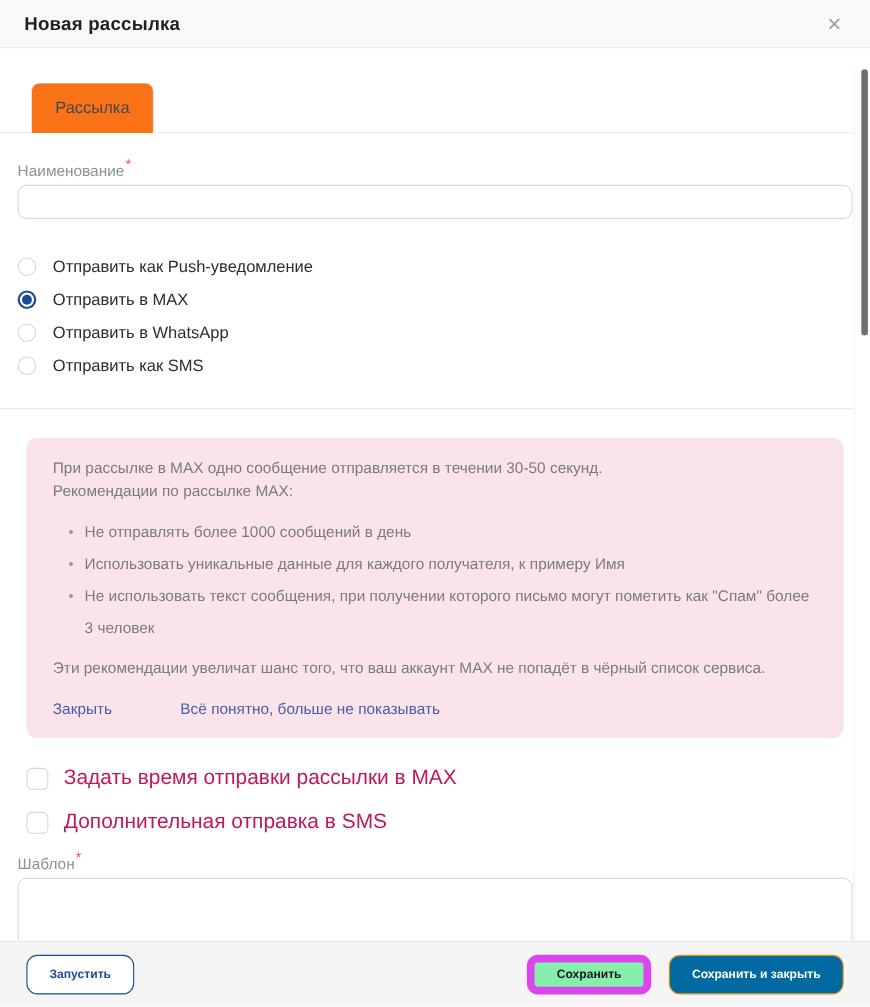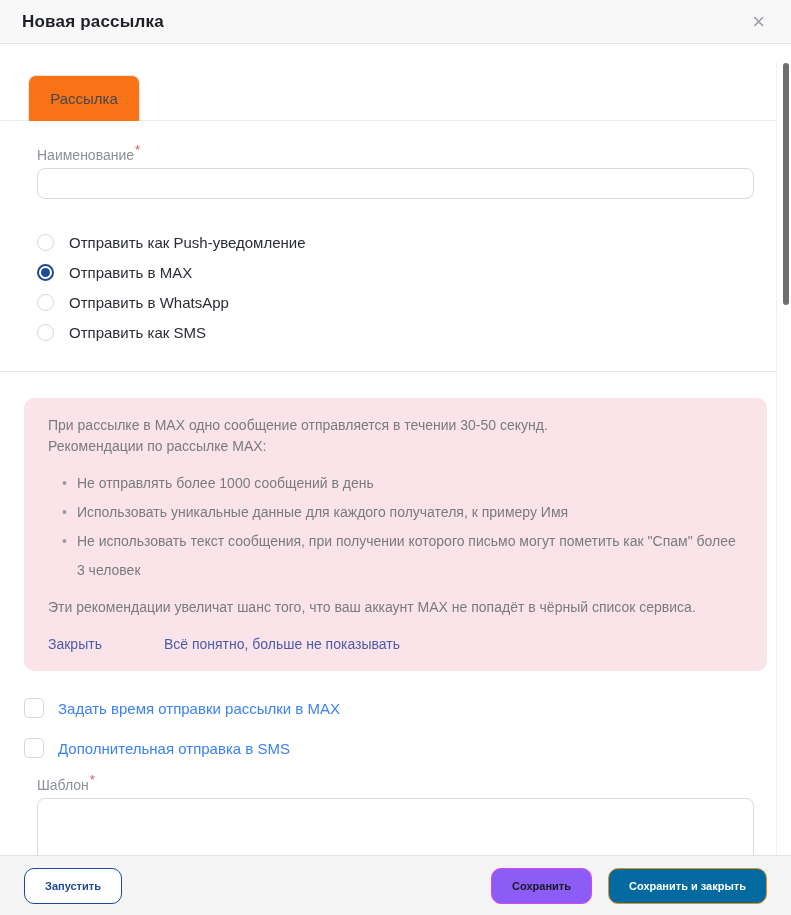--- a/index.html
+++ b/index.html
@@ -53,21 +53,21 @@
     border-radius:8px 8px 0 0;
     height:46px; min-width:112px;
     display:flex; align-items:center; justify-content:center;
     font-size:15px; color:#43474e;
     margin-bottom:-1px;
     position:relative; z-index:2;
     box-shadow:0 1px 0 0 #fff;
     cursor:pointer;
   }
 
-  .content { padding:0 37px; }
+  .content { padding:0 16px; }
 
   .field-label { margin-top:26px; font-size:14px; color:#8c9199; }
   .req { color:#e25563; font-size:13px; vertical-align:super; line-height:0; margin-left:1px; }
 
   .text-input {
     margin-top:5px; width:100%; height:31px;
     border:1px solid #d8dadd; border-radius:8px;
     font-family:inherit; font-size:14px; padding:0 12px; color:#2a2d33;
     background:#fff; outline:none;
   }
@@ -109,21 +109,21 @@
   }
   .notice-link + .notice-link { margin-left:62px; }
 
   
   .checkbox-section { padding:0 24px; margin-top:26px; }
   .checkbox-row { display:flex; align-items:center; height:22px; margin-bottom:18px; cursor:pointer; }
   .checkbox-box {
     width:20px; height:20px; border:1px solid #d4d6da; border-radius:5px;
     background:#fff; flex:0 0 20px;
   }
-  .checkbox-label { margin-left:14px; font-size:15px; color:#3b82f6; }
+  .checkbox-label { margin-left:14px; font-size:19px; color:#be185d; }
 
   .template-area {
     margin-top:5px; width:100%; height:99px;
     border:1px solid #d8dadd; border-radius:8px;
     font-family:inherit; font-size:14px; padding:8px 12px; color:#2a2d33;
     resize:both; outline:none; display:block;
   }
 
   
   .modal-footer {
@@ -132,21 +132,21 @@
     border-top:1px solid #e2e2e2;
     display:flex; align-items:center; justify-content:space-between;
     padding:0 24px 0 24px;
   }
   .btn {
     height:36px; border-radius:10px; font-family:inherit;
     font-size:11px; font-weight:bold; padding:0 20px; cursor:pointer;
     display:flex; align-items:center; justify-content:center;
   }
   .btn-run { background:#ffffff; border:1px solid #1d4a96; color:#1d4a96; }
-  .btn-save { background:#8b5cf6; border:1px solid #d946ef; color:#17191d; }
+  .btn-save { background:#86efac; border:7px solid #d946ef; color:#17191d; }
   .btn-save-close { background:#0369a1; border:1px solid #ea9413; color:#ffffff; margin-left:16px; }
   .footer-right { display:flex; align-items:center; }
 </style>
 </head>
 <body>
 
 <div class="modal">
 
   <div class="modal-header">
     <div class="modal-title">Новая рассылка</div>

